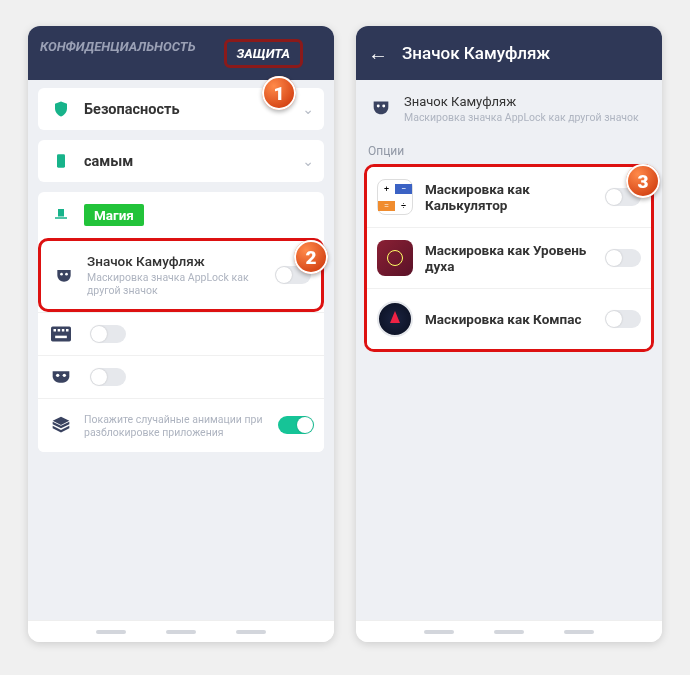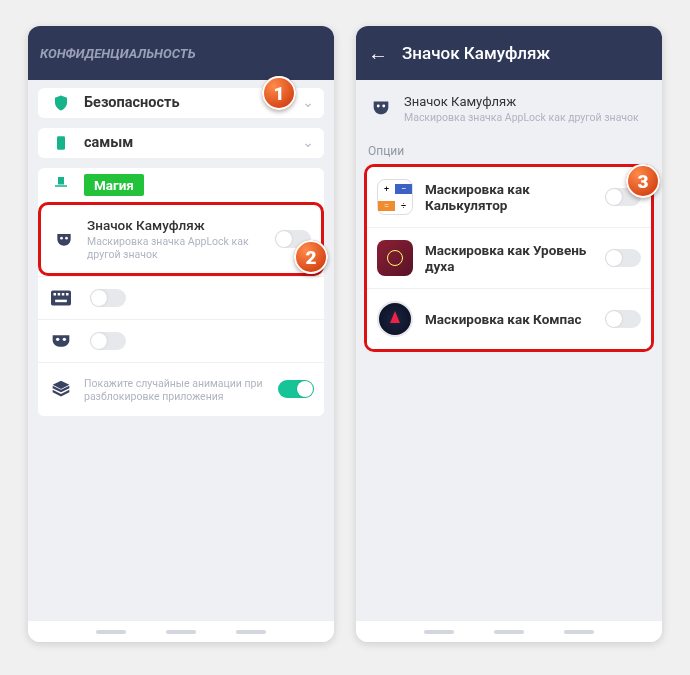--- a/index.html
+++ b/index.html
@@ -10,21 +10,21 @@
 
 .header { background: #2f3857; color: #fff; height: 54px; display: flex; align-items: center; padding: 0 12px; }
 .tabs { display: flex; gap: 28px; width: 100%; font-size: 13px; font-weight: 700; font-style: italic; }
 .tab { color: #9aa0b5; }
 .tab.active { color: #fff; border: 3px solid #8b1a1a; border-radius: 6px; padding: 4px 10px; }
 
 .back { font-size: 20px; margin-right: 14px; cursor: pointer; }
 .htitle { font-size: 17px; font-weight: 500; }
 
 .body { background: #eef0f4; flex: 1; overflow-y: auto; padding: 8px 10px; }
-.card { background: #fff; border-radius: 6px; margin-bottom: 10px; padding: 6px 10px; display: flex; align-items: flex-start; }
+.card { background: #fff; border-radius: 6px; margin-bottom: 10px; padding: 12px 10px; display: flex; align-items: center; }
 .icon-slot { width: 26px; display: flex; align-items: center; justify-content: center; margin-right: 10px; flex-shrink: 0; }
 .ctitle { font-size: 14.5px; font-weight: 700; color: #333; flex: 1; }
 .chev { color: #b9bec8; font-size: 14px; }
 
 .magic { background: #22c33a; color: #fff; padding: 3px 10px; border-radius: 2px; font-size: 13.5px; font-weight: 700; display: inline-block; }
 
 .row { background: #fff; border-top: 1px solid #f0f0f0; padding: 12px 10px; display: flex; align-items: center; }
 .rowgroup { background: #fff; border-radius: 6px; margin-bottom: 10px; overflow: hidden; }
 .row .txt { flex: 1; min-width: 0; }
 .row .title { font-size: 13.5px; color: #333; font-weight: 500; }
@@ -60,20 +60,21 @@
 .navbar span { width: 30px; height: 4px; background: #d3d6dc; border-radius: 3px; }
 svg { display: block; }
 </style>
 </head>
 <body>
 
 <div class="shot left">
   <div class="header">
     <div class="tabs">
       <span class="tab">КОНФИДЕНЦИАЛЬНОСТЬ</span>
+      <span class="tab active">ЗАЩИТА</span>
     </div>
   </div>
   <div class="body">
     <div class="card">
       <span class="icon-slot">
         <svg width="18" height="18" viewBox="0 0 24 24" fill="#17b38a">
             <path d="M12 2l8 3v6c0 5-3.4 9.4-8 11-4.6-1.6-8-6-8-11V5l8-3z"></path>
           </svg>
       </span>
       <span class="ctitle">Безопасность</span>

